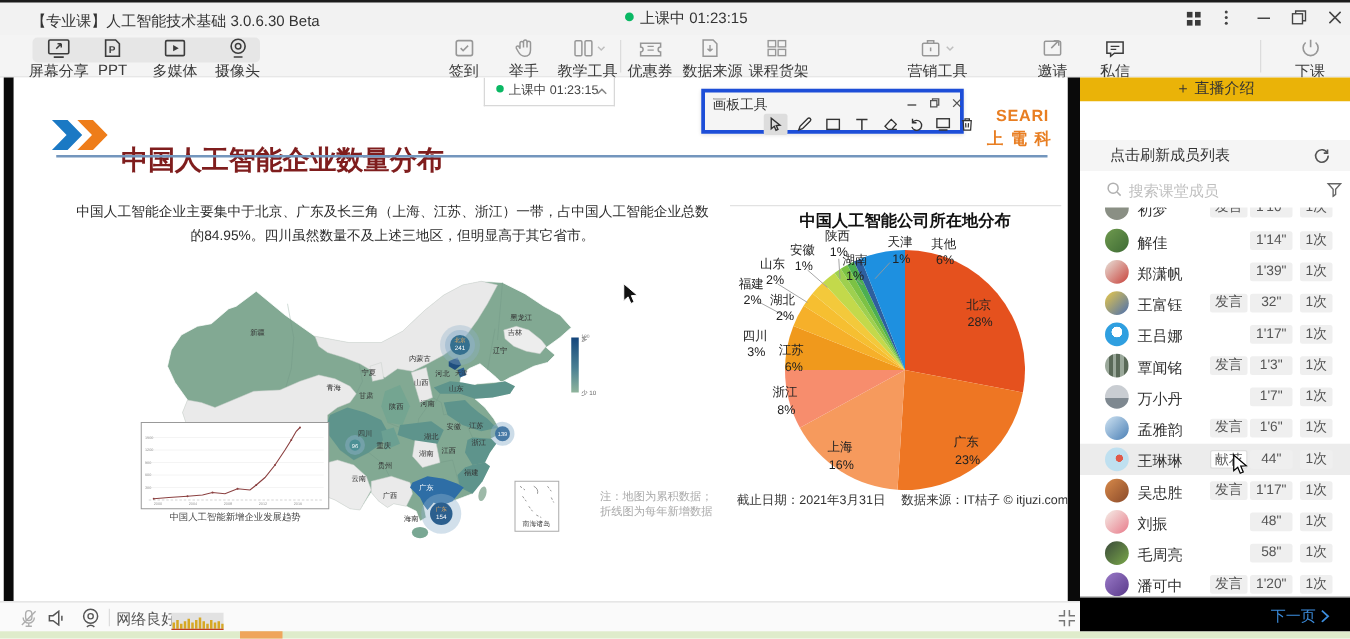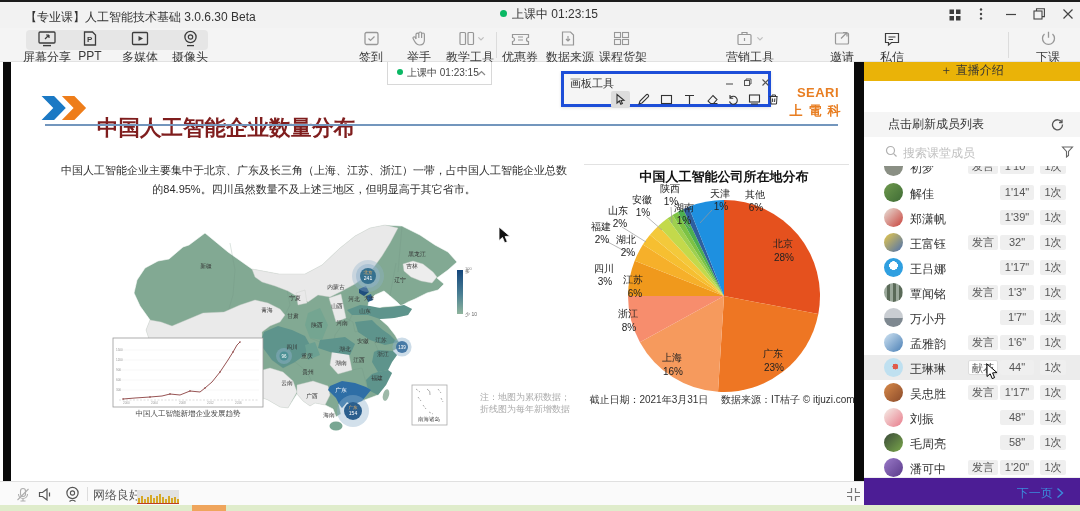--- a/index.html
+++ b/index.html
@@ -52,21 +52,21 @@
 #sb-search .ph { position:absolute; left:39px; top:8px; font-size:12px; color:#c0c0c0; }
 #sb-list { position:absolute; left:0; top:104px; width:216px; height:311px; overflow:hidden; background:#fff; }
 .mrow { position:absolute; left:0; width:216px; height:25px; }
 .mrow .av { position:absolute; left:20px; top:3px; width:19px; height:19px; border-radius:50%; overflow:hidden; }
 .mrow .nm { position:absolute; left:46px; top:6px; font-size:12px; color:#333; white-space:nowrap; }
 .badge { position:absolute; top:5px; height:15px; line-height:15px; background:#efefef;
   border-radius:2px; font-size:11px; color:#555; text-align:center; }
 .b1 { left:104px; width:30px; }
 .b2 { right:14px; width:26px; }
 .b3 { width:34px; right:46px;}
-#sb-page { position:absolute; left:0; top:415px; width:216px; height:28px; background:#4c1d95;
+#sb-page { position:absolute; left:0; top:415px; width:216px; height:28px; background:#000000;
   border-top:1px solid #eee; }
 #sb-page .nx { position:absolute; right:16px; top:7px; color:#3b8cdc; font-size:12px; }
 </style>
 </head>
 <body>
 <div id="stage">
 
   <div id="titlebar">
     <div class="apptitle">【专业课】人工智能技术基础 3.0.6.30 Beta</div>
     <div id="tstatus"><span class="dot"></span>上课中 01:23:15</div>

